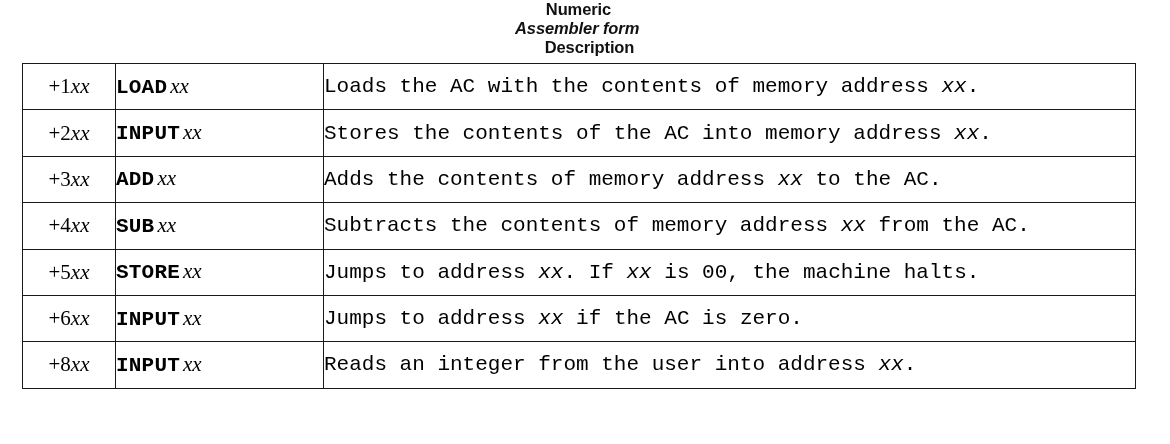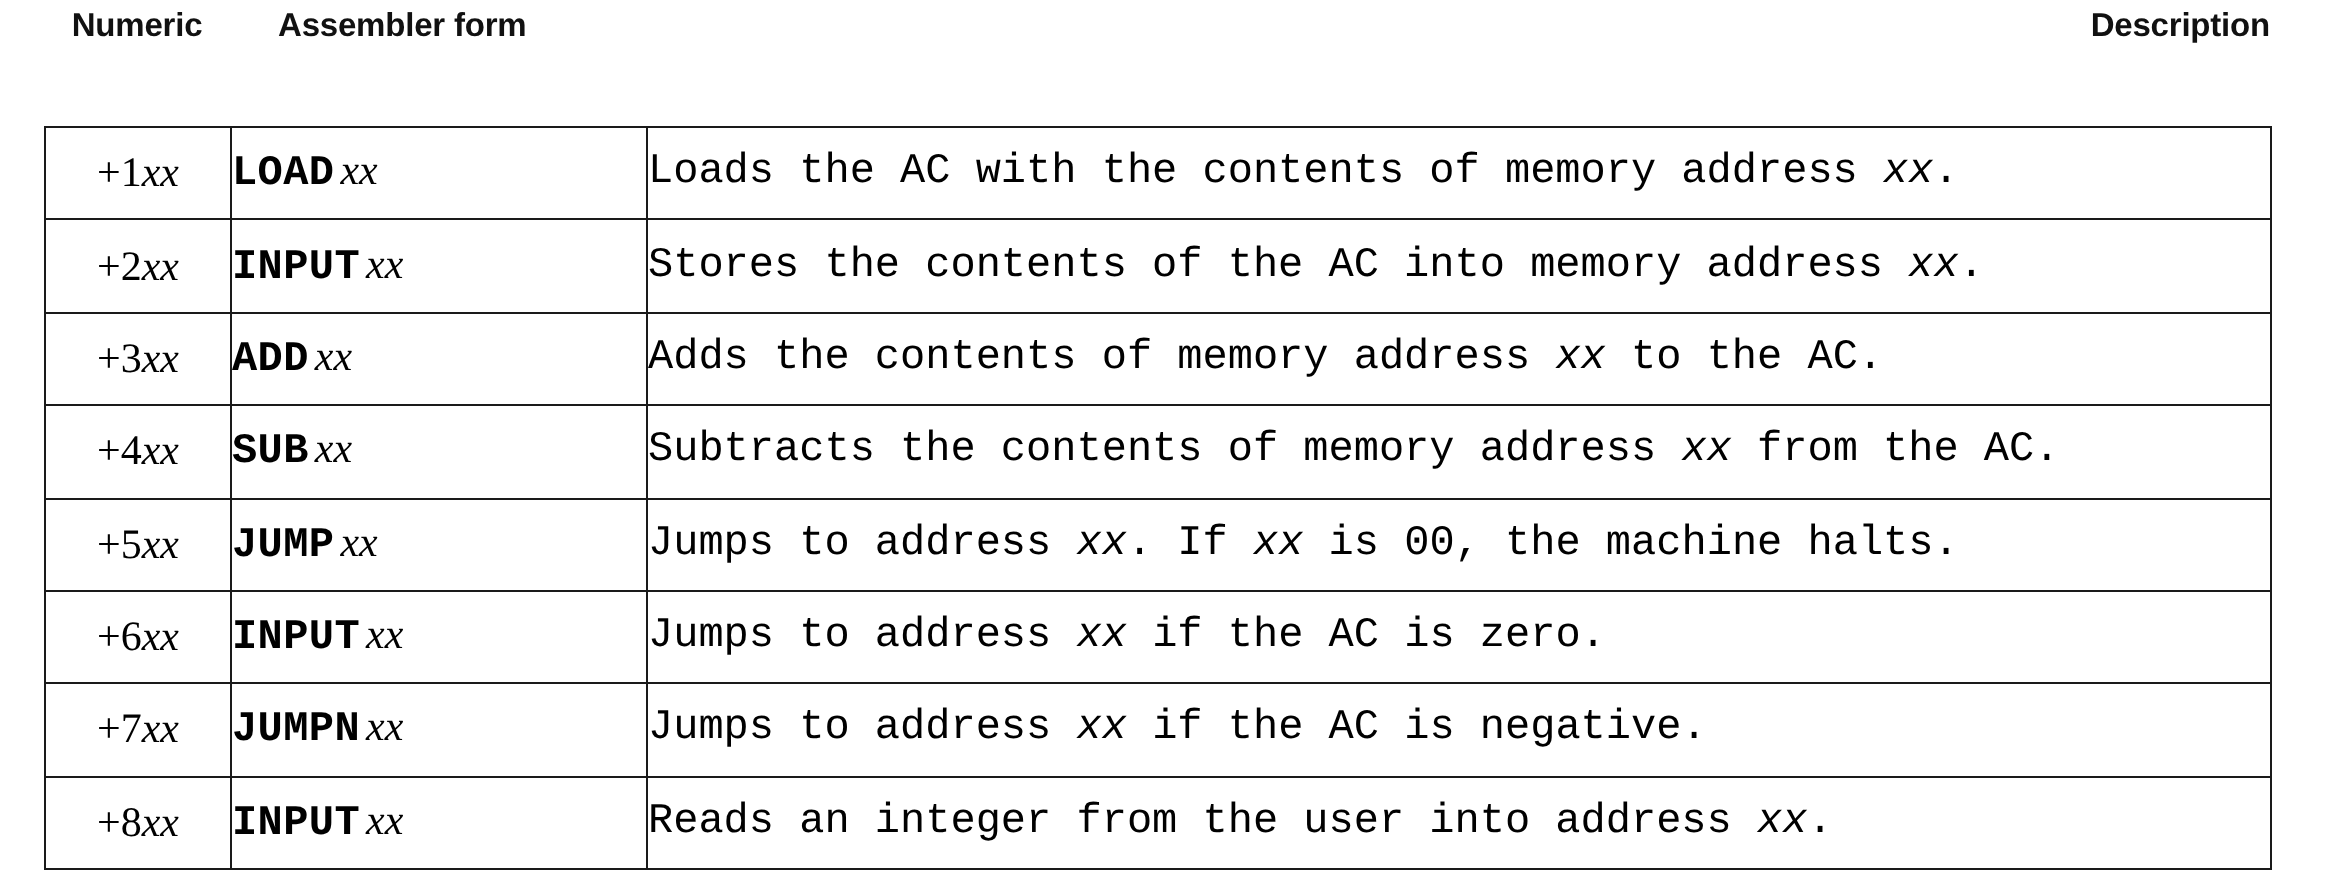--- a/index.html
+++ b/index.html
@@ -24,31 +24,32 @@
 
   
   .hdr-row {
     position: absolute;
     left: 22px;
     top: 0px;
     width: 1113px;
     height: 26px;
     display: flex;
     align-items: center;
+    flex-direction: column;
   }
   .hdr-cell {
     font-family: "Liberation Sans", sans-serif;
     font-weight: bold;
     font-size: 16.5px;
     letter-spacing: -0.1px;
     color: #111111;
     white-space: nowrap;
   }
   .hdr-numeric    { width: 93px;  text-align: center; }
-  .hdr-assembler  { width: 175px; text-align: left; padding-left: 24px; box-sizing: border-box; }
+  .hdr-assembler  { width: 175px; text-align: left; padding-left: 24px; box-sizing: border-box; font-style: italic; }
   .hdr-description{ flex: 1;      text-align: right; padding-left: 22px; box-sizing: border-box; }
 
   
   table.instr {
     position: absolute;
     left: 22px;
     top: 27px;
     width: 1113px;
     border-collapse: collapse;
     table-layout: fixed;
@@ -140,32 +141,27 @@
           <td class="asm"><span>ADD</span><span class="vx">xx</span></td>
           <td class="desc">Adds the contents of memory address <i>xx</i> to the AC.</td>
         </tr>
         <tr>
           <td class="num"><span>+4</span><span class="vx">xx</span></td>
           <td class="asm"><span>SUB</span><span class="vx">xx</span></td>
           <td class="desc">Subtracts the contents of memory address <i>xx</i> from the AC.</td>
         </tr>
         <tr>
           <td class="num"><span>+5</span><span class="vx">xx</span></td>
-          <td class="asm"><span>JUMP</span><span class="vx">xx</span></td>
+          <td class="asm"><span>STORE</span><span class="vx">xx</span></td>
           <td class="desc">Jumps to address <i>xx</i>. If <i>xx</i> is 00, the machine halts.</td>
         </tr>
         <tr>
           <td class="num"><span>+6</span><span class="vx">xx</span></td>
           <td class="asm"><span>INPUT</span><span class="vx">xx</span></td>
           <td class="desc">Jumps to address <i>xx</i> if the AC is zero.</td>
-        </tr>
-        <tr>
-          <td class="num"><span>+7</span><span class="vx">xx</span></td>
-          <td class="asm"><span>JUMPN</span><span class="vx">xx</span></td>
-          <td class="desc">Jumps to address <i>xx</i> if the AC is negative.</td>
         </tr>
         <tr>
           <td class="num"><span>+8</span><span class="vx">xx</span></td>
           <td class="asm"><span>INPUT</span><span class="vx">xx</span></td>
           <td class="desc">Reads an integer from the user into address <i>xx</i>.</td>
         </tr>
       </tbody>
   </table>
 
 </div>

